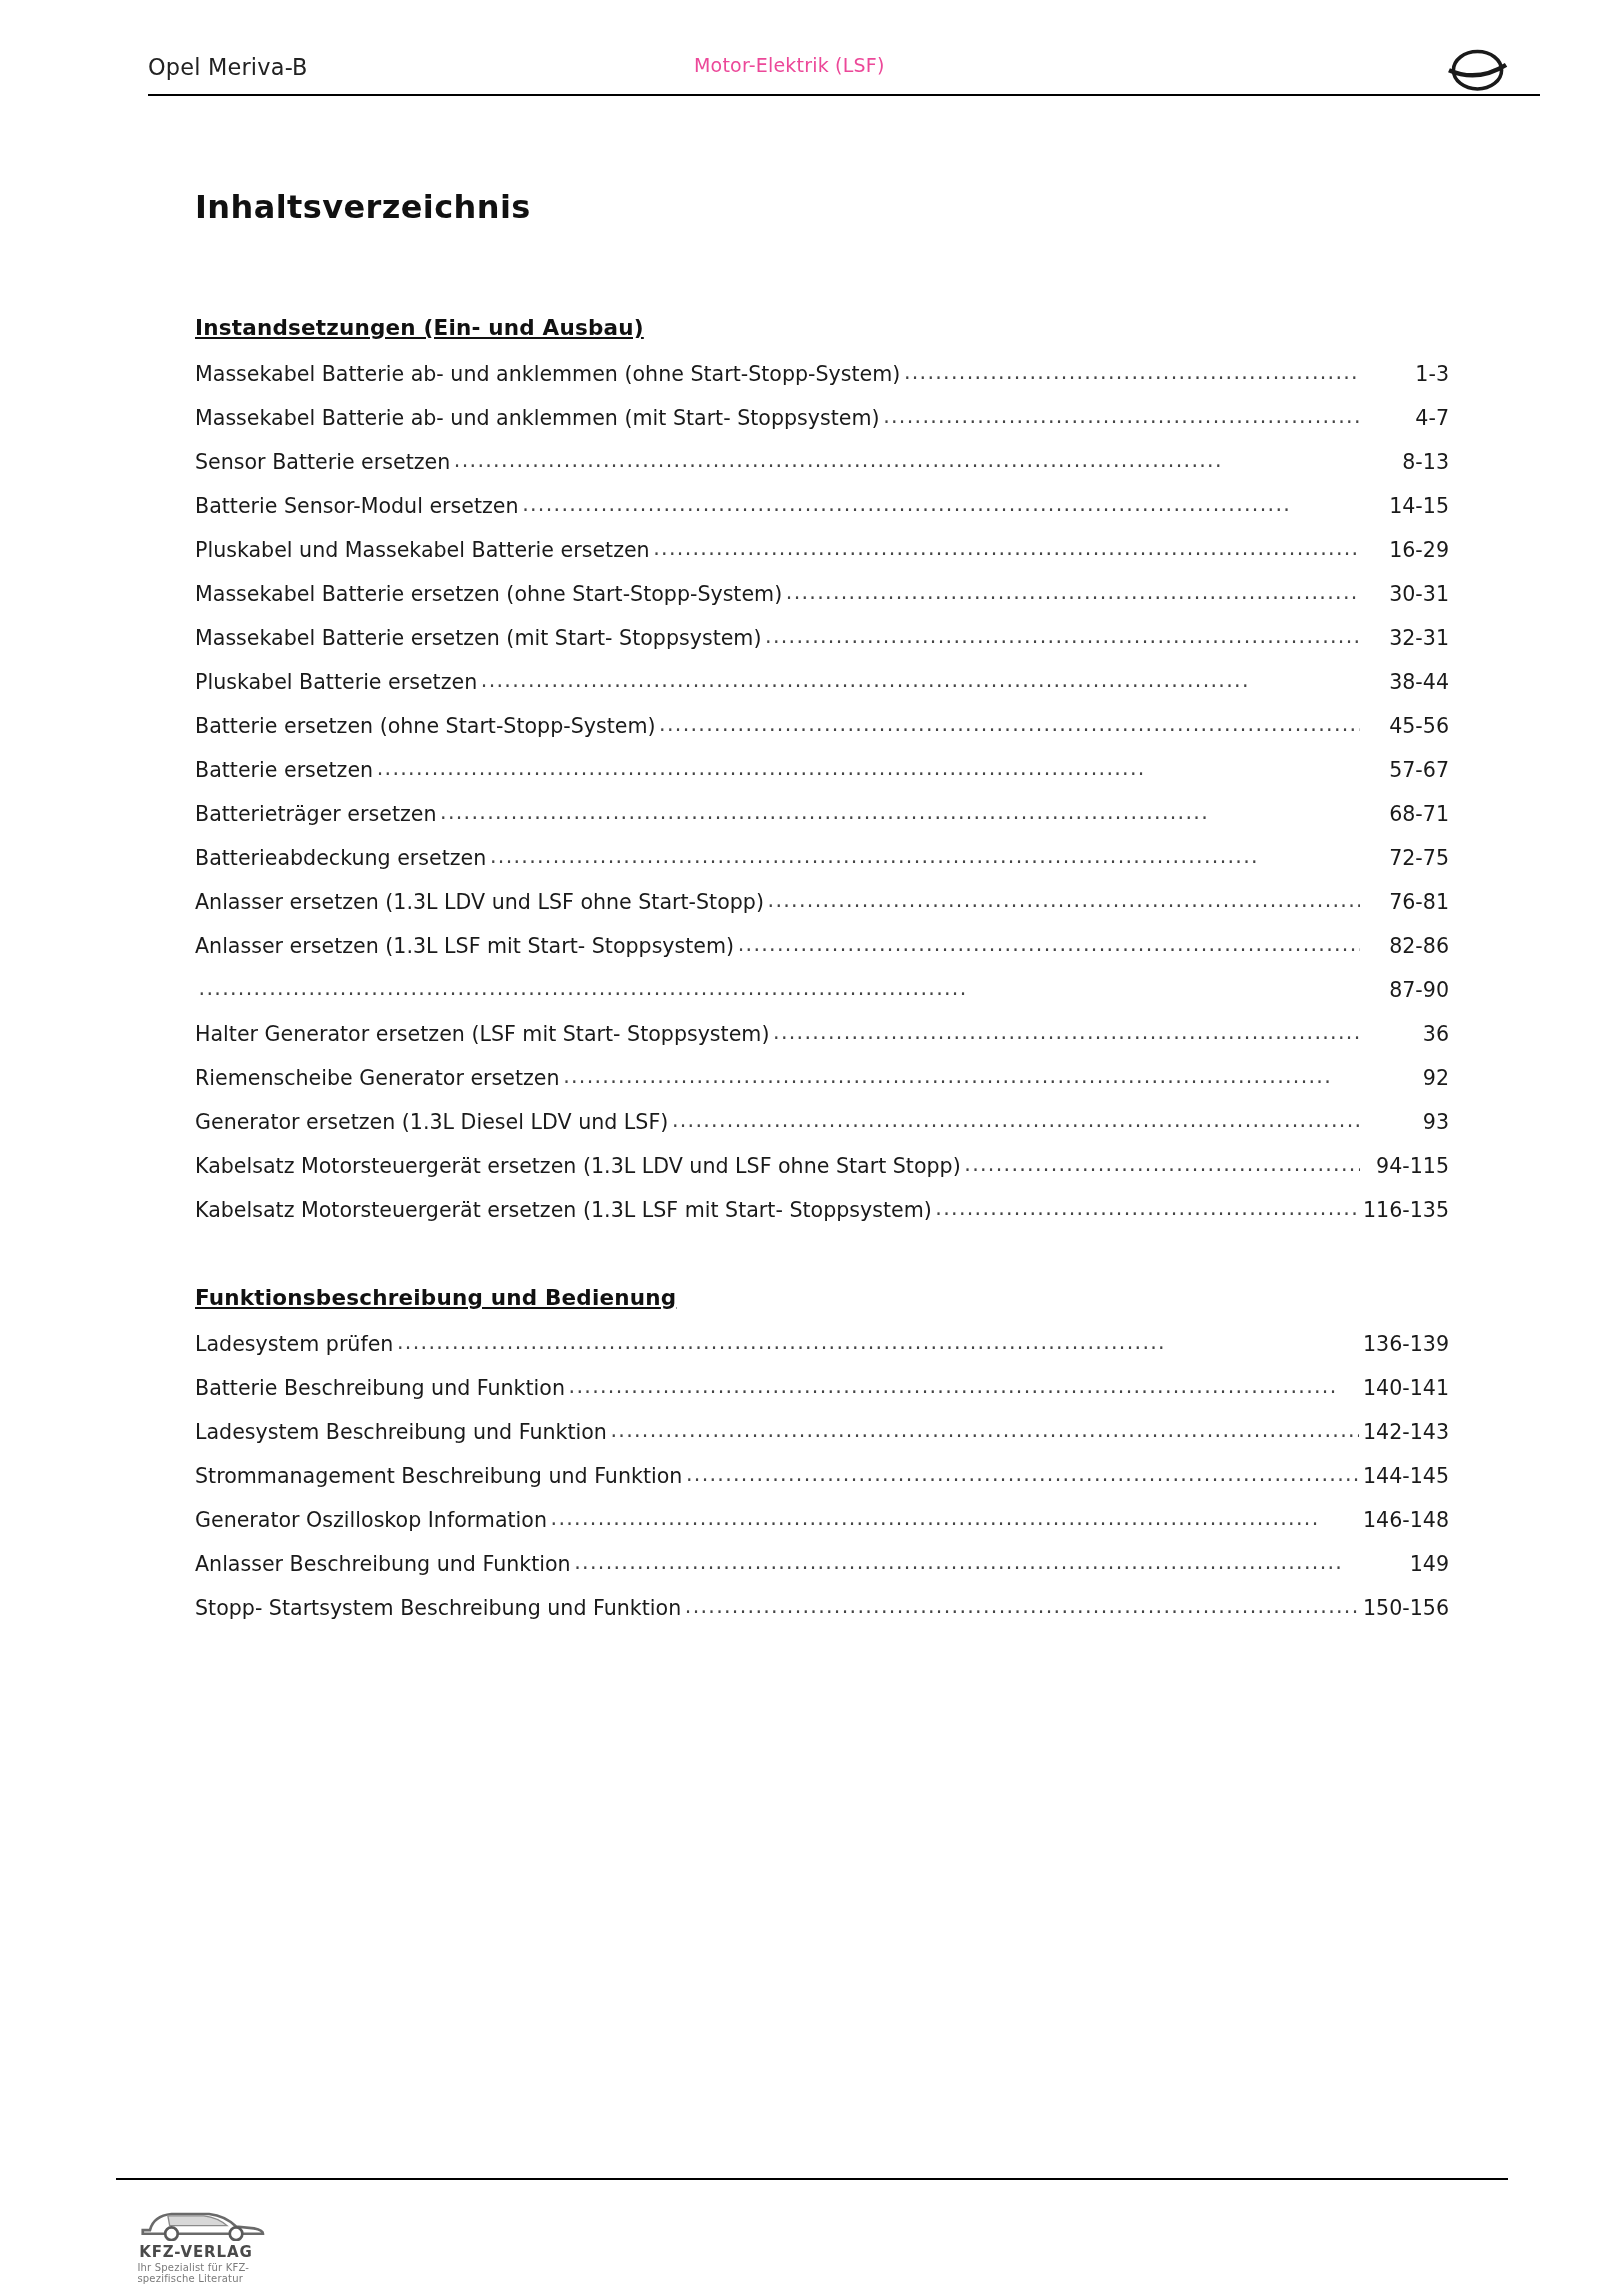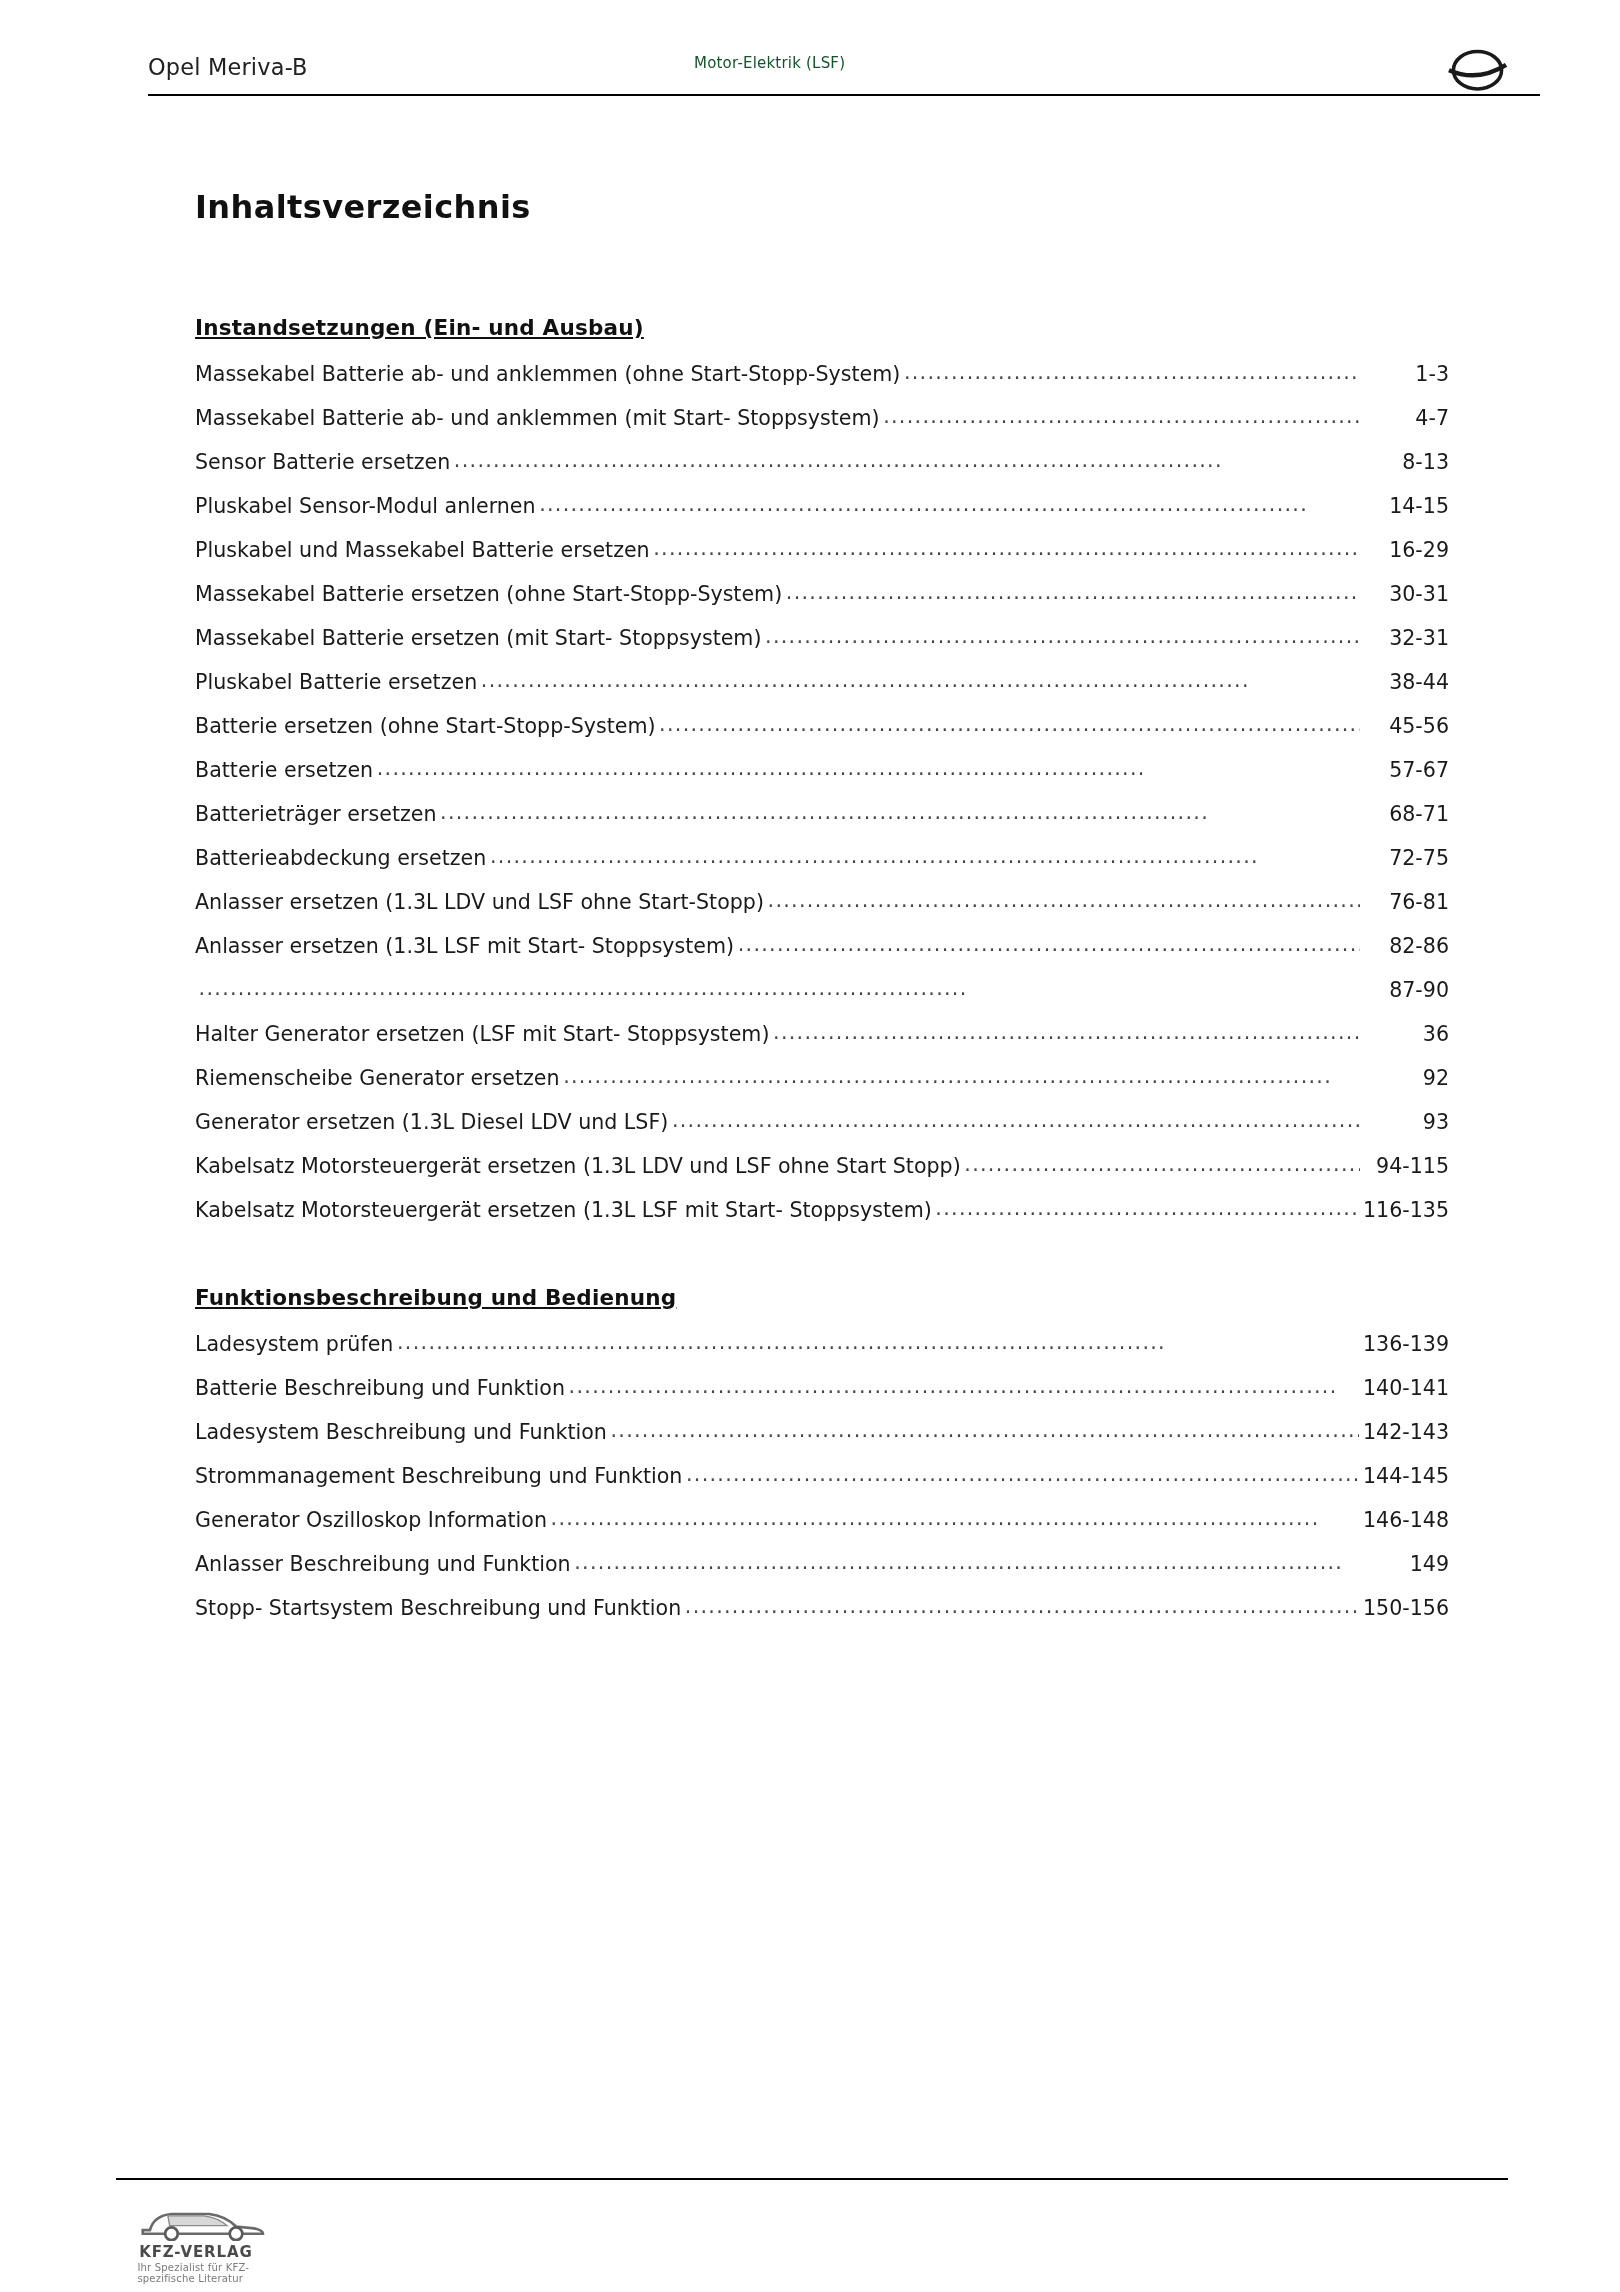--- a/index.html
+++ b/index.html
@@ -38,22 +38,22 @@
     left: 0;
     top: 7.2px;
     font-size: 22.4px;
     color: #222;
     letter-spacing: 0.2px;
   }
   .header-center {
     position: absolute;
     left: 546px;
     top: 7.2px;
-    font-size: 15px;
-    color: #14532d;
+    font-size: 19px;
+    color: #ec4899;
     letter-spacing: 0.2px;
   }
   .header-logo {
     position: absolute;
     right: 9px;
     top: 0px;
     width: 107px;
     height: 50px;
   }
   .header-rule {
@@ -196,21 +196,21 @@
         <span class="toc-label">Massekabel Batterie ab- und anklemmen (mit Start- Stoppsystem)</span>
         <span class="toc-dots">..................................................................................................</span>
         <span class="toc-pages">4-7</span>
       </li>
       <li class="toc-item">
         <span class="toc-label">Sensor Batterie ersetzen</span>
         <span class="toc-dots">..................................................................................................</span>
         <span class="toc-pages">8-13</span>
       </li>
       <li class="toc-item">
-        <span class="toc-label">Pluskabel Sensor-Modul anlernen</span>
+        <span class="toc-label">Batterie Sensor-Modul ersetzen</span>
         <span class="toc-dots">..................................................................................................</span>
         <span class="toc-pages">14-15</span>
       </li>
       <li class="toc-item">
         <span class="toc-label">Pluskabel und Massekabel Batterie ersetzen</span>
         <span class="toc-dots">..................................................................................................</span>
         <span class="toc-pages">16-29</span>
       </li>
       <li class="toc-item">
         <span class="toc-label">Massekabel Batterie ersetzen (ohne Start-Stopp-System)</span>

